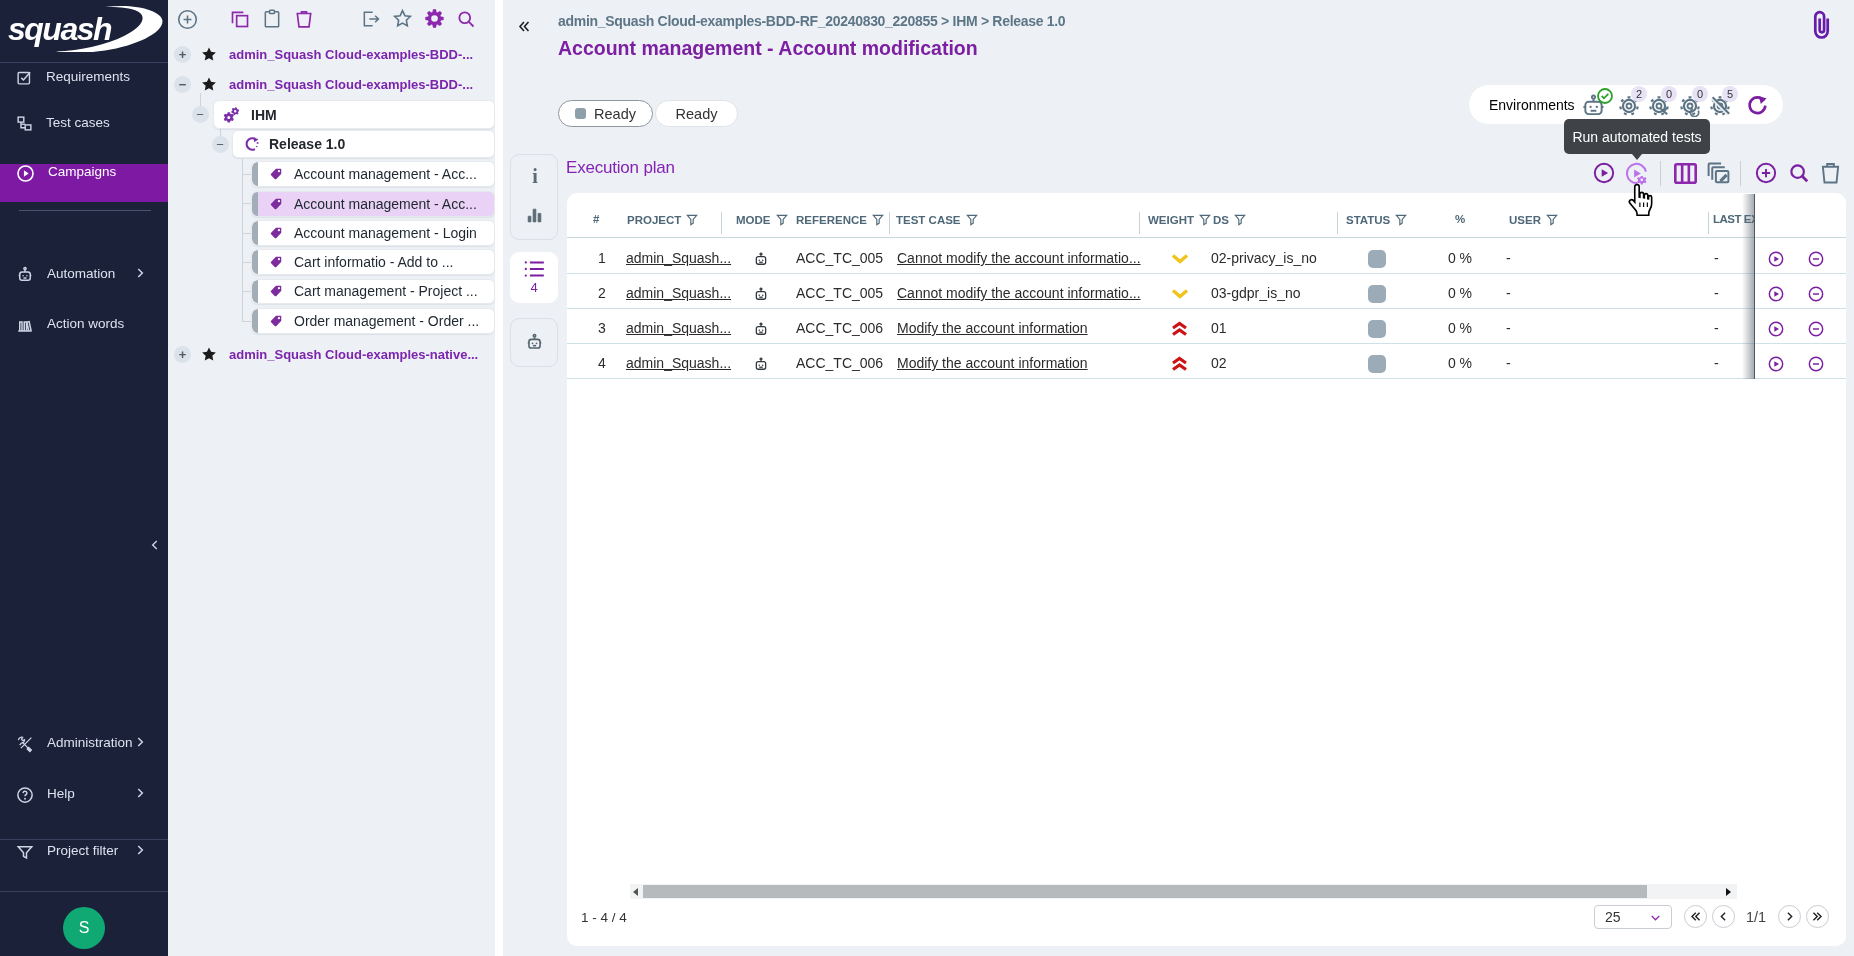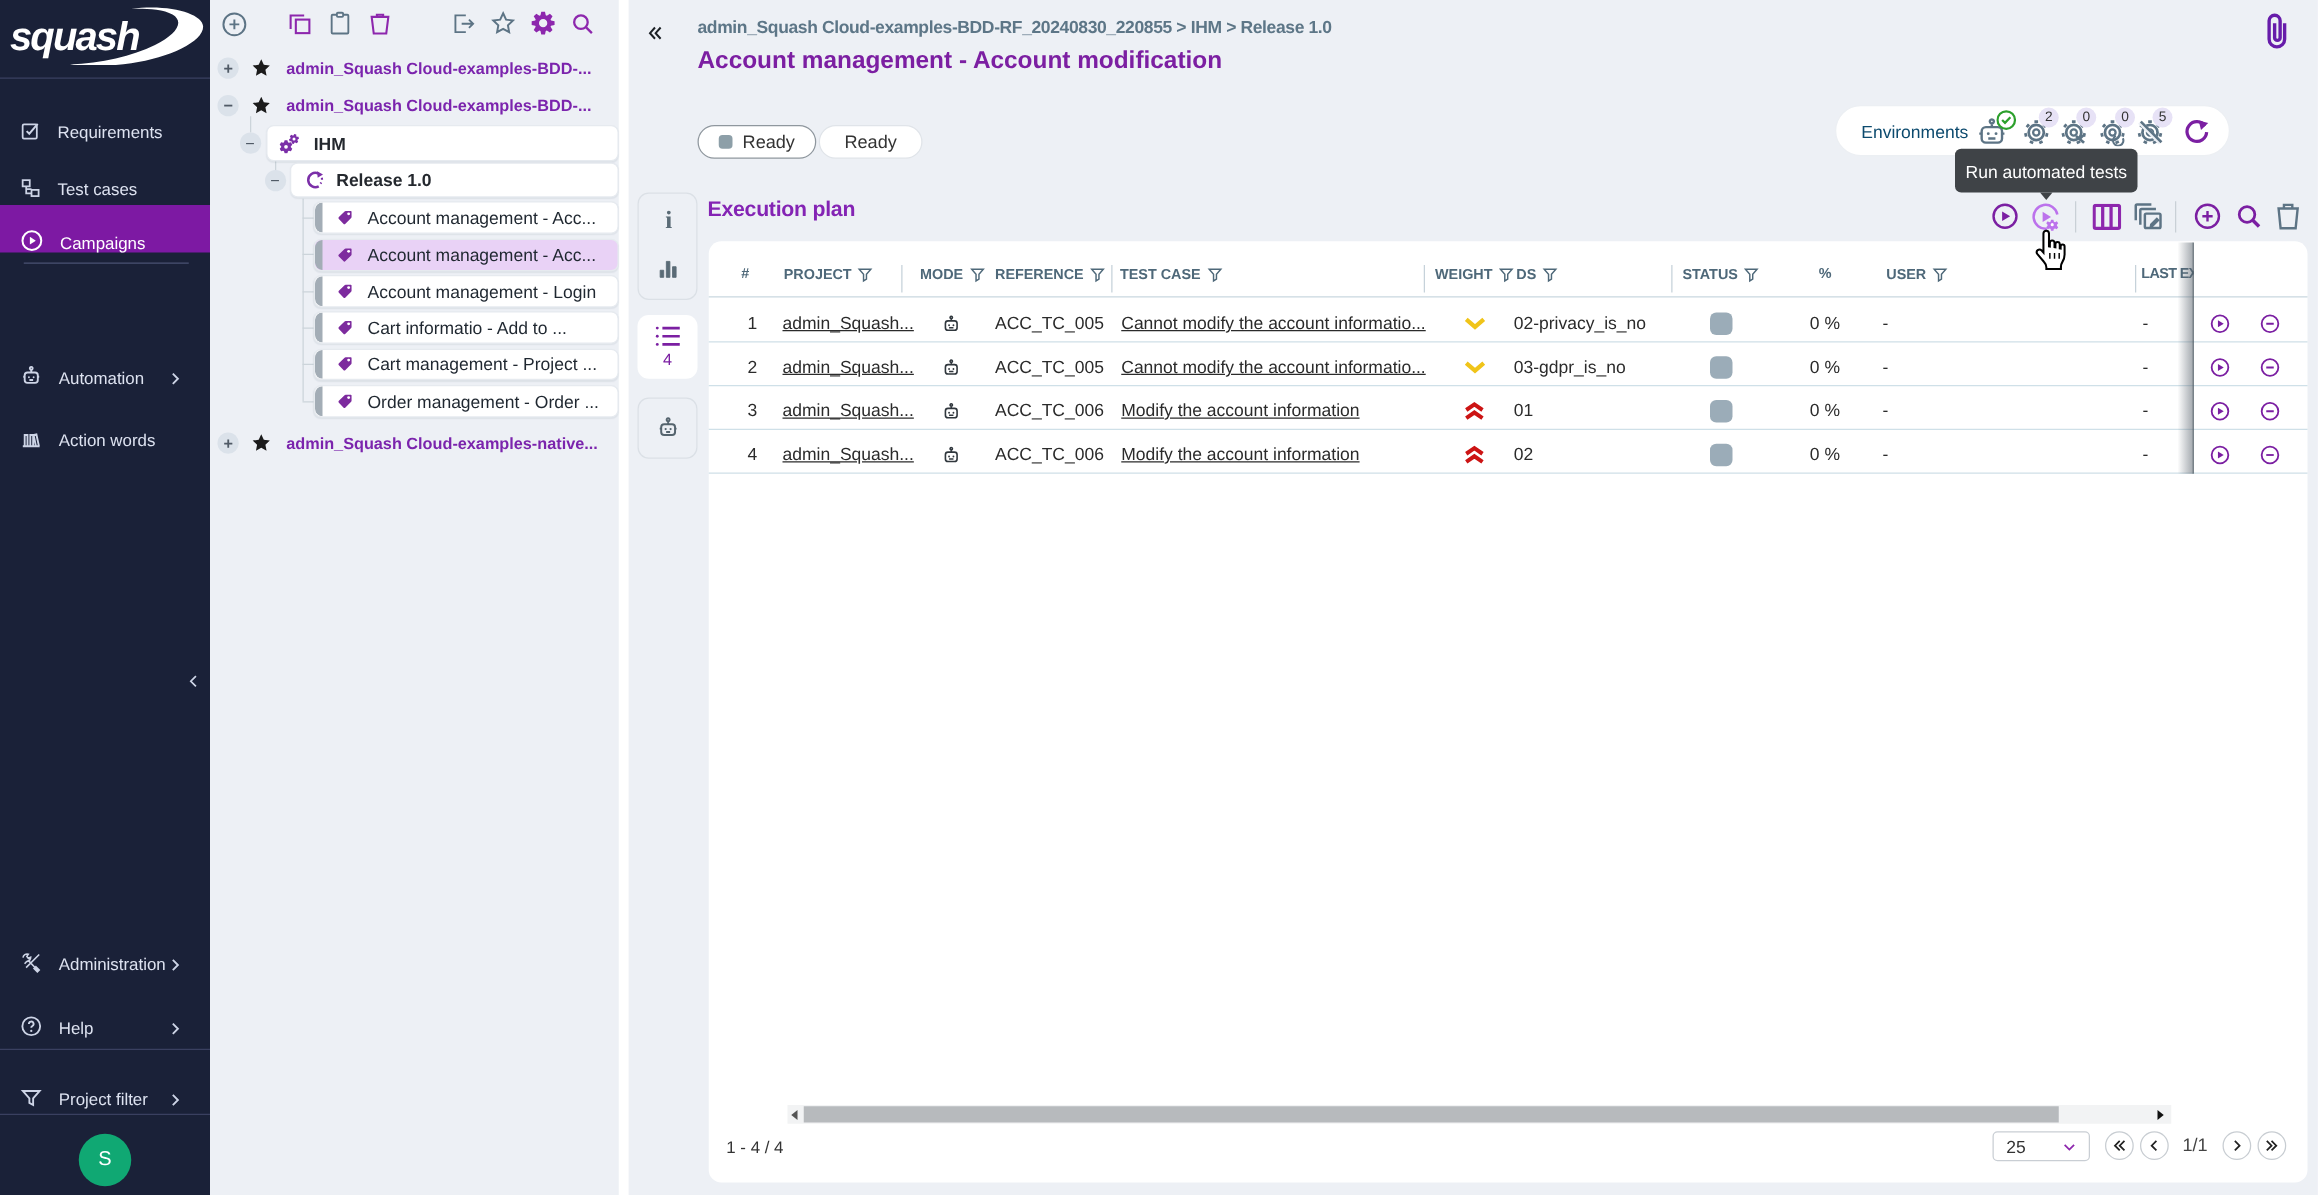--- a/index.html
+++ b/index.html
@@ -2,21 +2,21 @@
 <html><head>
 <meta charset="utf-8">
 <style>
 * { margin:0; padding:0; box-sizing:border-box; }
 html,body { width:1854px; height:956px; overflow:hidden; font-family:"Liberation Sans",sans-serif; background:#edf0f5; }
 .abs { position:absolute; }
 #sidebar { position:absolute; left:0; top:0; width:168px; height:956px; background:#1a2138; color:#dfe4f2; }
 #tree { position:absolute; left:168px; top:0; width:335px; height:956px; background:#edf0f5; }
 #strip { position:absolute; left:503px; top:0; width:62px; height:956px; background:#edf0f5; }
 #main { position:absolute; left:565px; top:0; width:1289px; height:956px; background:#edf0f5; }
-.navitem { position:absolute; left:0; width:168px; height:44px; display:flex; align-items:flex-end; color:#dde2f0; font-size:13.5px; }
+.navitem { position:absolute; left:0; width:168px; height:44px; display:flex; align-items:flex-start; color:#dde2f0; font-size:13.5px; }
 .navitem svg { margin-left:16px; margin-right:13px; flex:0 0 auto; }
 .navitem .chev { position:absolute; right:8px; }
 #campaigns { background:#7d19a3; color:#fff; }
 .sep { position:absolute; left:0; width:168px; height:1px; background:#3a4060; }
 .treebox { position:absolute; background:#fff; border-radius:6px; border:1px solid #e6eaef; box-shadow:0 1px 1px rgba(40,60,90,.08); display:flex; align-items:center; font-size:14px; color:#24282e; overflow:hidden; white-space:nowrap; }
 .leafbar { width:6px; align-self:stretch; background:#a3adb6; border-radius:6px 0 0 6px; margin-right:10.5px; flex:0 0 auto;}
 .leaf .tag { flex:0 0 auto; margin-right:11.5px; }
 .leaftx { color:#1f2730; }
 .tline { position:absolute; background:#ccd4da; }
 .expander { position:absolute; width:17px; height:17px; border-radius:50%; background:#dbe2ea; color:#505a66; display:flex; align-items:center; justify-content:center; font-size:13px; line-height:1; }
@@ -283,21 +283,21 @@
 
 <div class="abs" style="left:558px;top:13px;font-size:14px;font-weight:bold;letter-spacing:-0.3px;color:#5d7687">admin_Squash Cloud-examples-BDD-RF_20240830_220855 &gt; IHM &gt; Release 1.0</div>
 <div class="abs" style="left:558px;top:37px;font-size:19.5px;font-weight:bold;color:#7c1fa2">Account management - Account modification</div>
 <svg class="abs" style="left:1813px;top:9px" width="19" height="31" viewBox="0 0 19 31" fill="none" stroke="#671caa" stroke-width="2.7">
     <path d="M14.7 9.5 v12.8 a6.2 6.2 0 0 1 -12.4 0 V7.6 a4.4 4.4 0 0 1 8.8 0 v13.5 a2.2 2.2 0 0 1 -4.4 0 V9.5"></path>
   </svg>
 <div class="pill" style="left:558px;top:100px;width:95px;height:27px;border:1px solid #8f979e;gap:8px"><span style="width:11px;height:11px;border-radius:3px;background:#8d9fa8;display:inline-block"></span>Ready</div>
 <div class="pill" style="left:655px;top:100px;width:83px;height:27px;border:1px solid #e0e4e9">Ready</div>
 
 <div class="abs" style="left:1468px;top:84px;width:316px;height:41px;background:#fff;border-radius:21px;border:1px solid #eceff3"></div>
-<div class="abs" style="left:1489px;top:97px;font-size:14px;color:#0c4a6e">Environments</div>
+<div class="abs" style="left:1489px;top:97px;font-size:14px;color:#000000">Environments</div>
 <svg class="abs" style="left:1581px;top:94px" width="24" height="23" viewBox="0 0 24 24" fill="none" stroke="#5d7485" stroke-width="2">
     <rect x="4" y="8" width="17" height="13" rx="3.5"></rect>
     <path d="M12.5 8 V5 M12.5 5 a1.7 1.7 0 1 1 .01 0"></path>
     <circle cx="9.5" cy="13.5" r="1.2" fill="#5d7485" stroke="none"></circle>
     <circle cx="16" cy="13.5" r="1.2" fill="#5d7485" stroke="none"></circle>
     <path d="M9.5 17.5 h6"></path>
     <path d="M2 13.5 h2 M21 13.5 h2"></path>
   </svg>
 <svg class="abs" style="left:1597px;top:88px" width="16" height="16" viewBox="0 0 16 16">
     <circle cx="8" cy="8" r="7" fill="#fff" stroke="#2ca02c" stroke-width="1.8"></circle>
@@ -367,21 +367,21 @@
     <path d="M12 7.5 V16.5 M7.5 12 H16.5"></path>
   </svg>
 <svg class="abs" style="left:1788px;top:162px" width="22" height="22" viewBox="0 0 24 24" fill="none" stroke="#7b1fa2" stroke-width="2.4">
     <circle cx="10.5" cy="10.5" r="6.8"></circle>
     <path d="M15.5 15.5 L21 21" stroke-width="3"></path>
   </svg>
 <svg class="abs" style="left:1820px;top:161px" width="21" height="24" viewBox="0 0 22 24" fill="none" stroke="#5d7485" stroke-width="2">
     <path d="M3 5.5 H19 L17.3 22 H4.7 Z"></path>
     <path d="M7.5 5 V2.5 h7 V5"></path>
   </svg>
-<div class="abs" style="left:566px;top:158px;font-size:17px;font-weight:bold;letter-spacing:-0.2px;color:#8424b4">Execution plan</div>
+<div class="abs" style="left:566px;top:158px;font-size:17px;font-weight:normal;letter-spacing:-0.2px;color:#8424b4">Execution plan</div>
 
 <svg class="abs" style="left:1626px;top:182px;z-index:30" width="28" height="35" viewBox="0 0 24 30">
     <path d="M9.4 2.2 C10.5 2.2 11.3 3.0 11.3 4.1 L11.3 13.0 L11.9 13.1 L11.9 10.6 C11.9 9.6 12.6 8.9 13.5 8.9 C14.4 8.9 15.1 9.6 15.1 10.6 L15.1 13.5 L15.7 13.6 L15.7 11.6 C15.7 10.7 16.4 10.0 17.2 10.0 C18.1 10.0 18.7 10.7 18.7 11.6 L18.7 14.3 L19.3 14.4 L19.3 13.1 C19.3 12.3 19.9 11.7 20.6 11.7 C21.4 11.7 22.0 12.3 22.0 13.1 L22.0 18.5 C22.0 20.6 21.5 22.0 20.6 23.4 C19.8 24.7 19.5 25.6 19.5 27.0 L19.5 28.5 L9.5 28.5 L9.5 27.3 C9.5 25.8 8.9 24.7 7.8 23.5 L3.4 18.3 C2.7 17.4 2.8 16.2 3.6 15.5 C4.4 14.9 5.5 15.0 6.3 15.8 L7.5 17.2 L7.5 4.1 C7.5 3.0 8.3 2.2 9.4 2.2 Z" fill="#fff" stroke="#000" stroke-width="1.4"></path>
     <path d="M11.9 17.5 v4 M15.1 17.5 v4 M18.3 17.5 v4" stroke="#000" stroke-width="1" fill="none"></path>
   </svg>
 
 <div class="card" style="left:567px;top:193px;width:1279px;height:753px"></div>
 
 <div class="hdrcell" style="left:593px;top:213px">#</div>
 <div class="hdrcell" style="left:627px;top:213px">PROJECT <svg class="fun" width="14" height="14" viewBox="0 0 24 24" fill="none" stroke="#4e6879" stroke-width="2">

